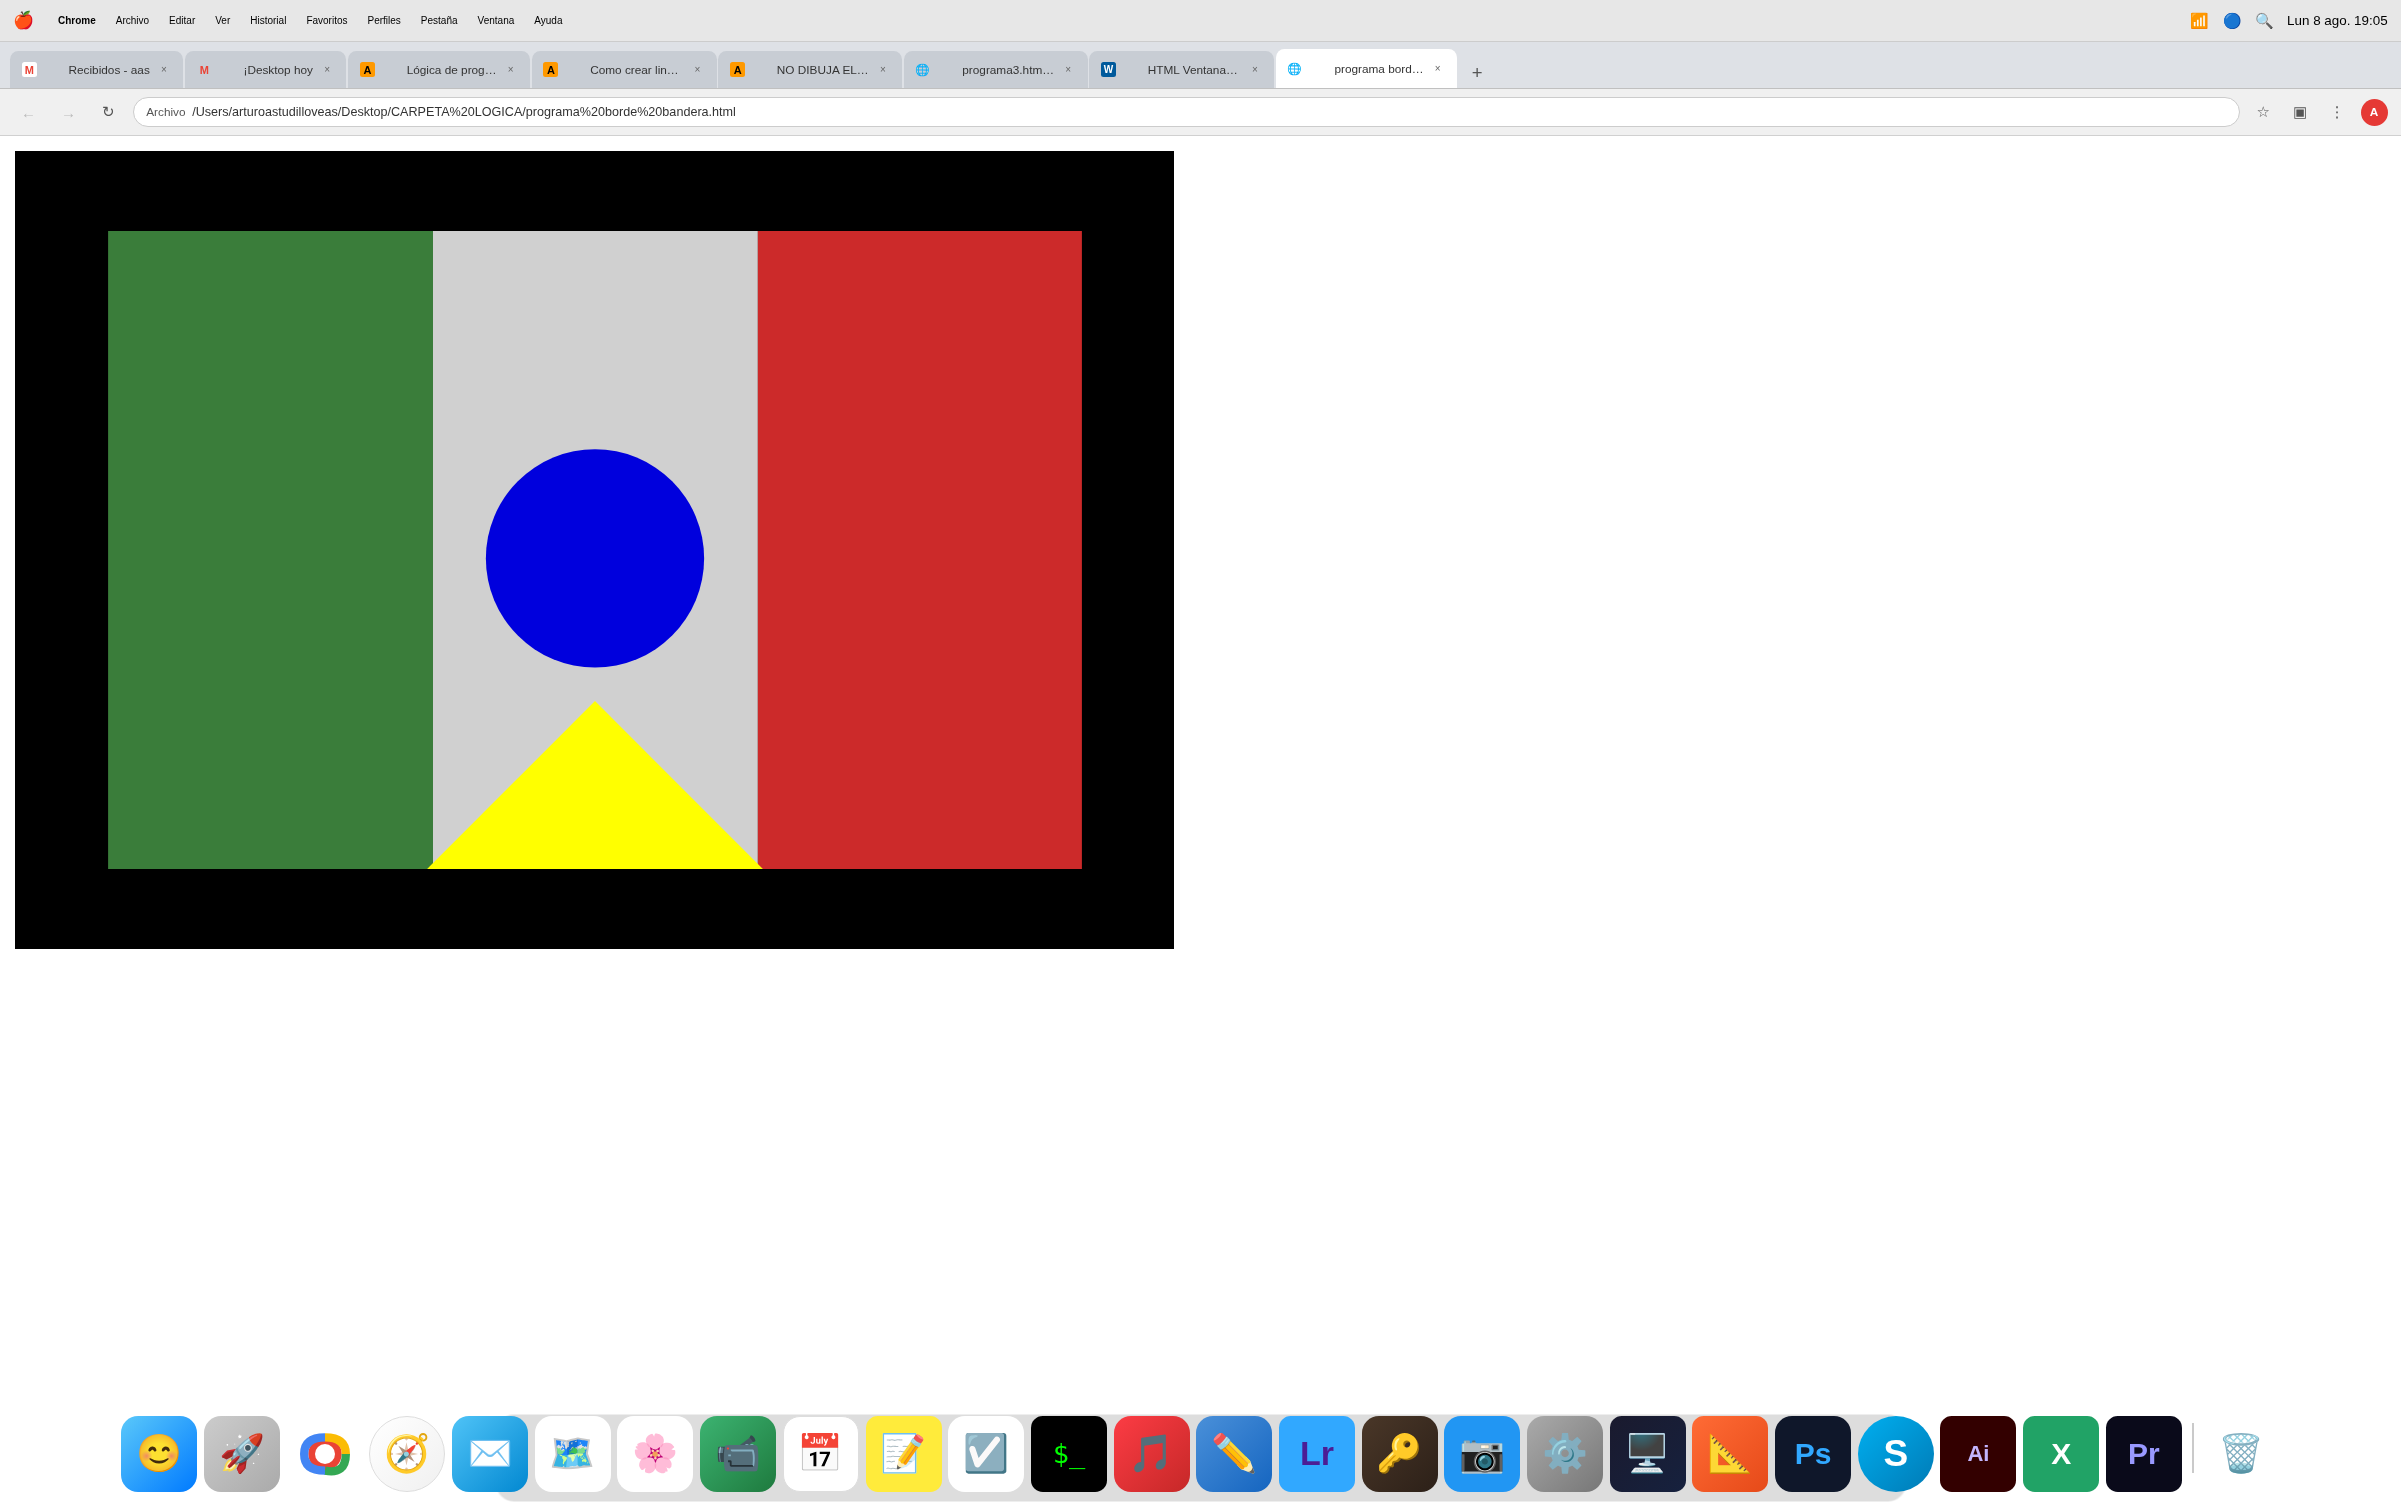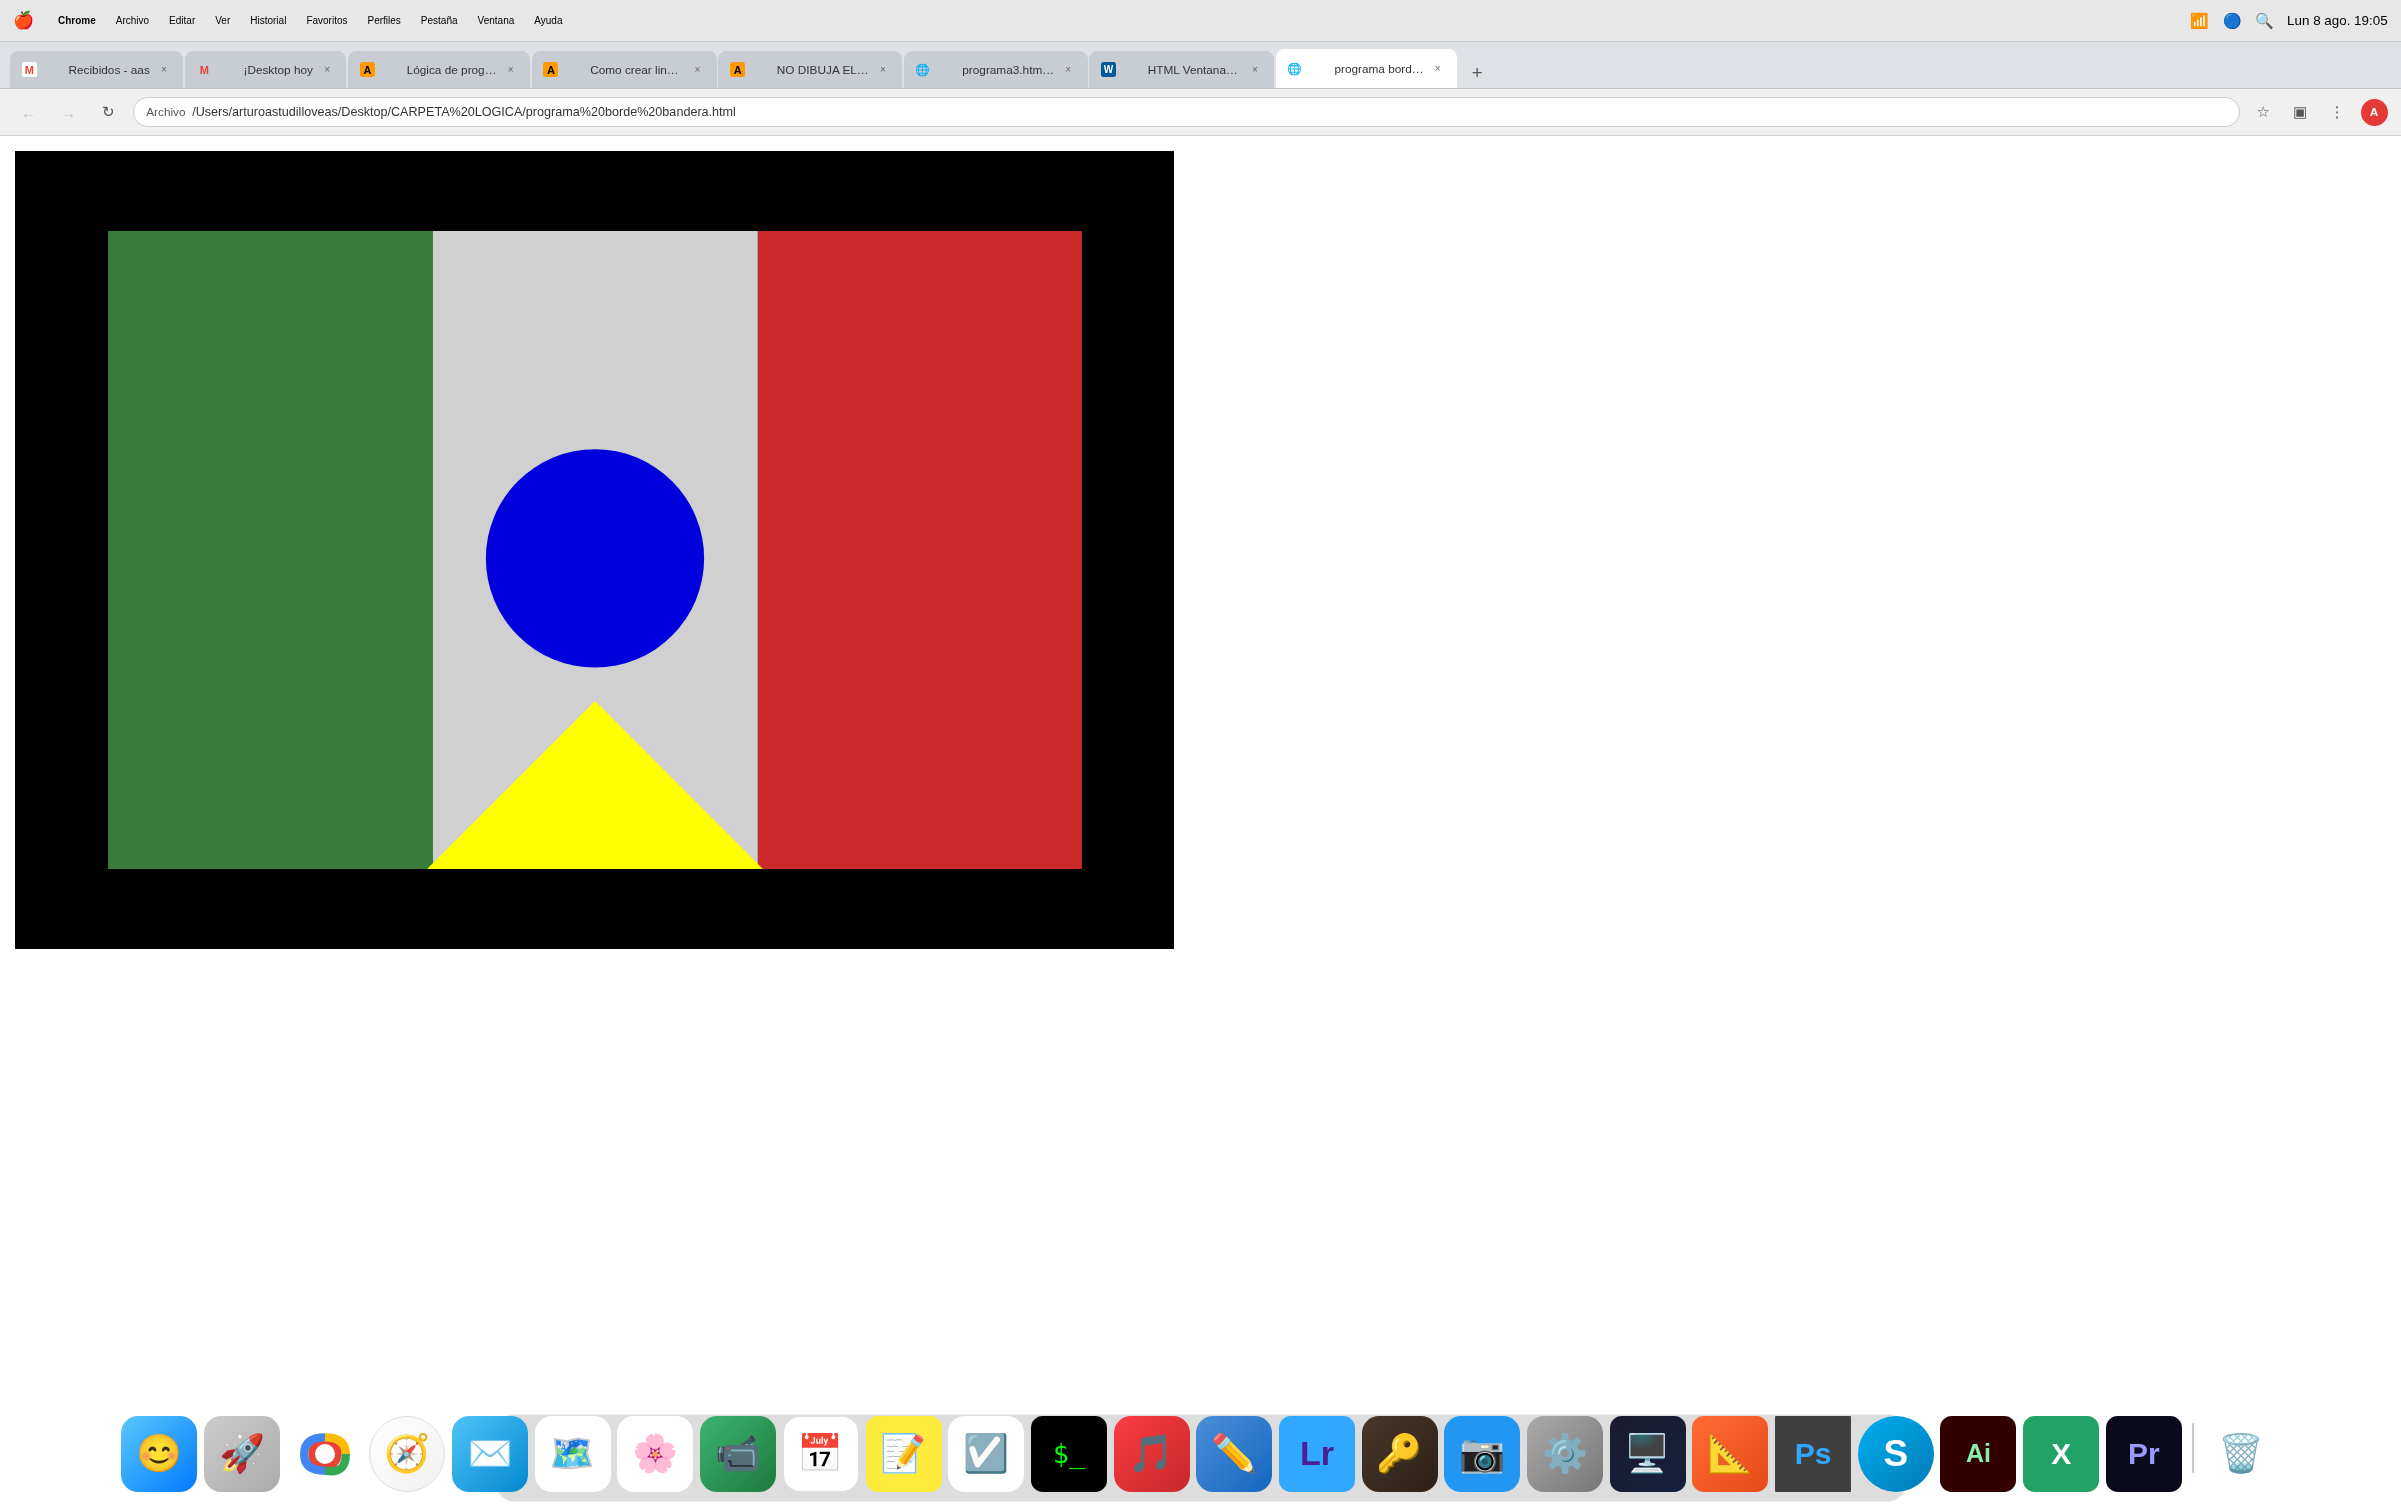--- a/index.html
+++ b/index.html
@@ -510,30 +510,30 @@
     </div>
 
     <div class="dock-item" style="background:linear-gradient(135deg,#1a1a2e,#16213e); border-radius:11.8px;">
       <span style="font-size:37px;">🖥️</span>
     </div>
 
     <div class="dock-item" style="background:linear-gradient(135deg,#ff6b35,#e64a19); border-radius:11.8px;">
       <span style="font-size:37px;">📐</span>
     </div>
 
-    <div class="dock-item" style="background:#404040; border-radius:1px;margin-top:12px;">
+    <div class="dock-item" style="background:#0f172a; border-radius:17px;margin-top:12px;">
       <span style="font-size:30px; color:#31a8ff; font-weight:700; font-family:sans-serif;">Ps</span>
     </div>
 
     <div class="dock-item" style="background:linear-gradient(135deg,#00aff0,#007ab5); border-radius:50%;">
       <span style="font-size:37px; color:white; font-weight:700;">S</span>
     </div>
 
     <div class="dock-item" style="background:#330000; border-radius:11.8px;">
-      <span style="font-size:25px; color:#86efac; font-weight:700; font-family:sans-serif;">Ai</span>
+      <span style="font-size:22px; color:#c4b5fd; font-weight:700; font-family:sans-serif;">Ai</span>
     </div>
 
     <div class="dock-item" style="background:#21a366; border-radius:11.8px;">
       <span style="font-size:30px; color:white; font-weight:700; font-family:sans-serif;">X</span>
     </div>
 
     <div class="dock-item" style="background:#0a0a1a; border-radius:11.8px;">
       <span style="font-size:30px; color:#9999ff; font-weight:700; font-family:sans-serif;">Pr</span>
     </div>
     <div class="dock-separator"></div>

